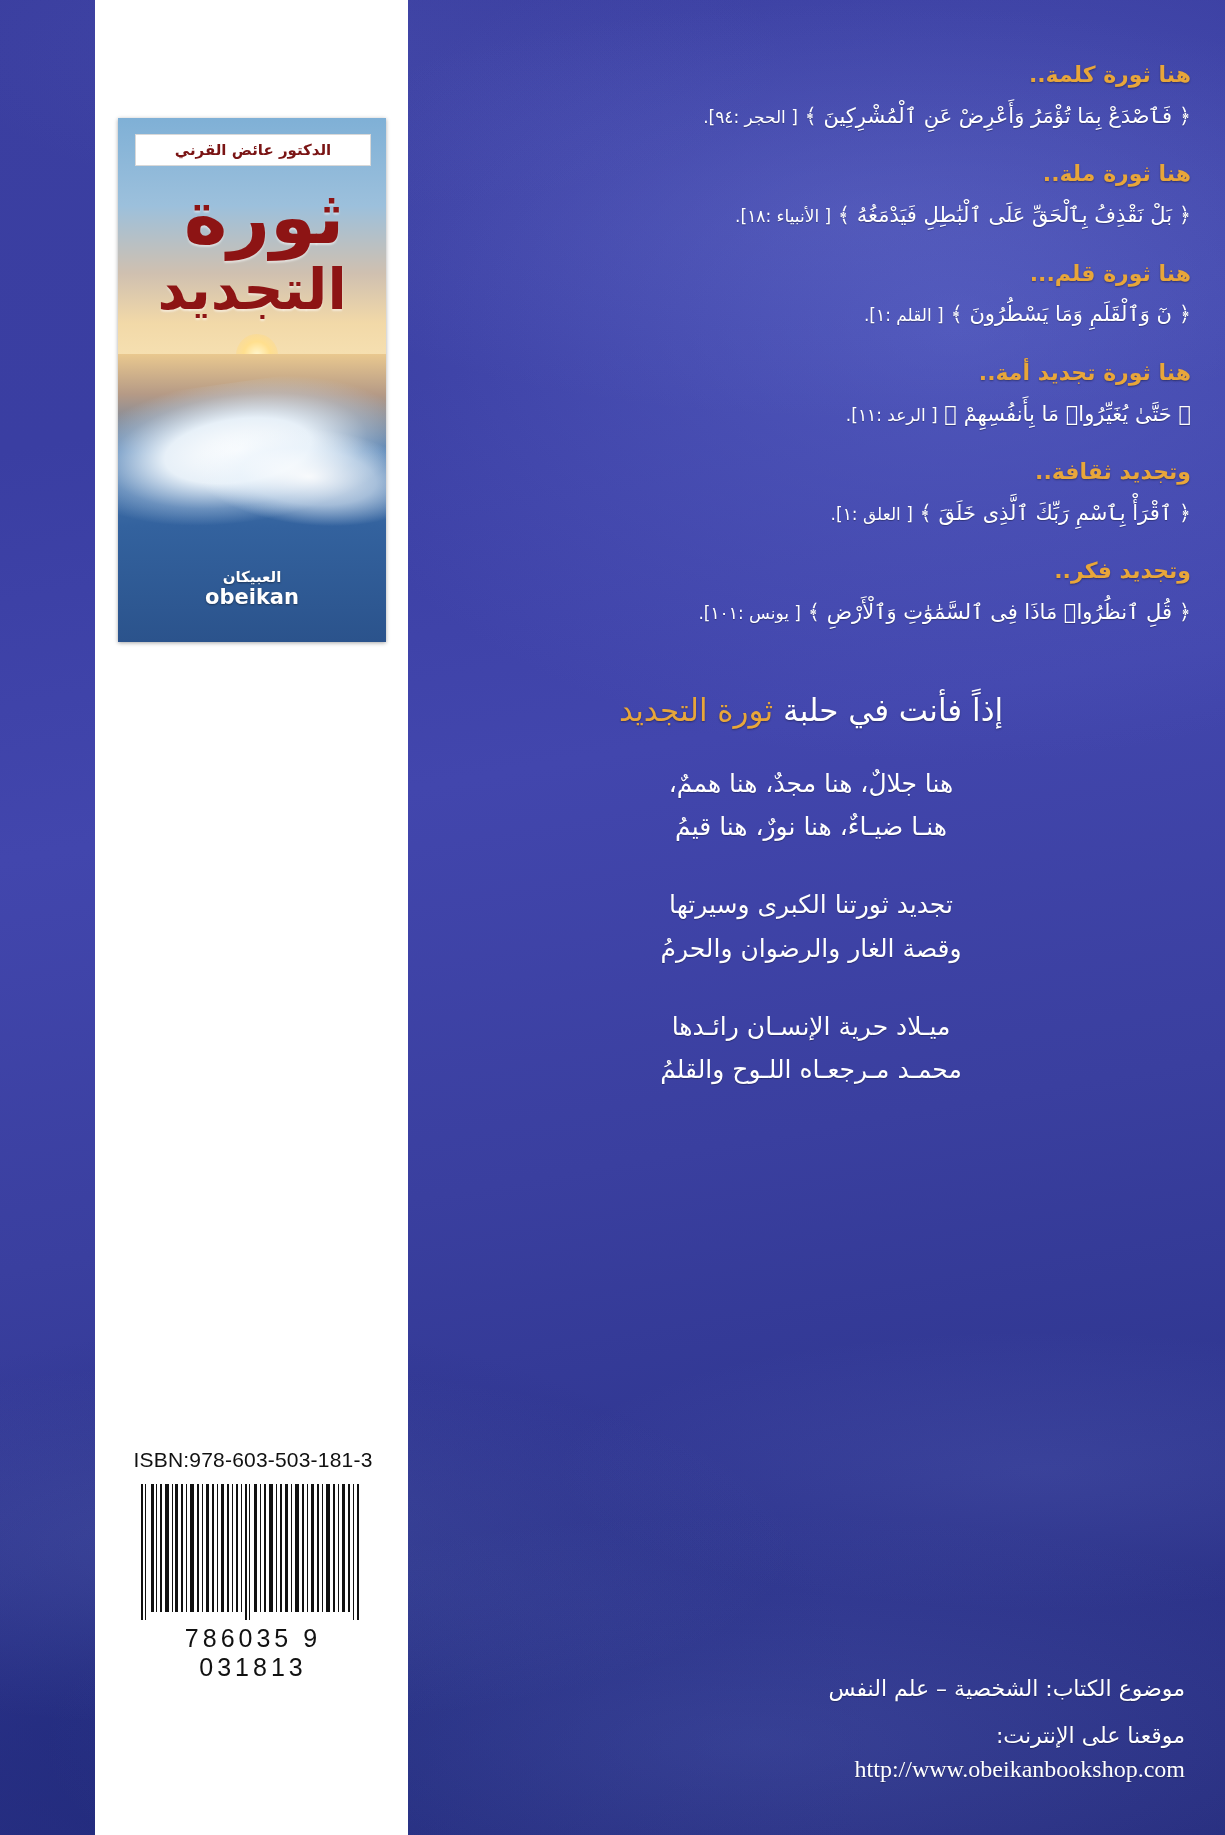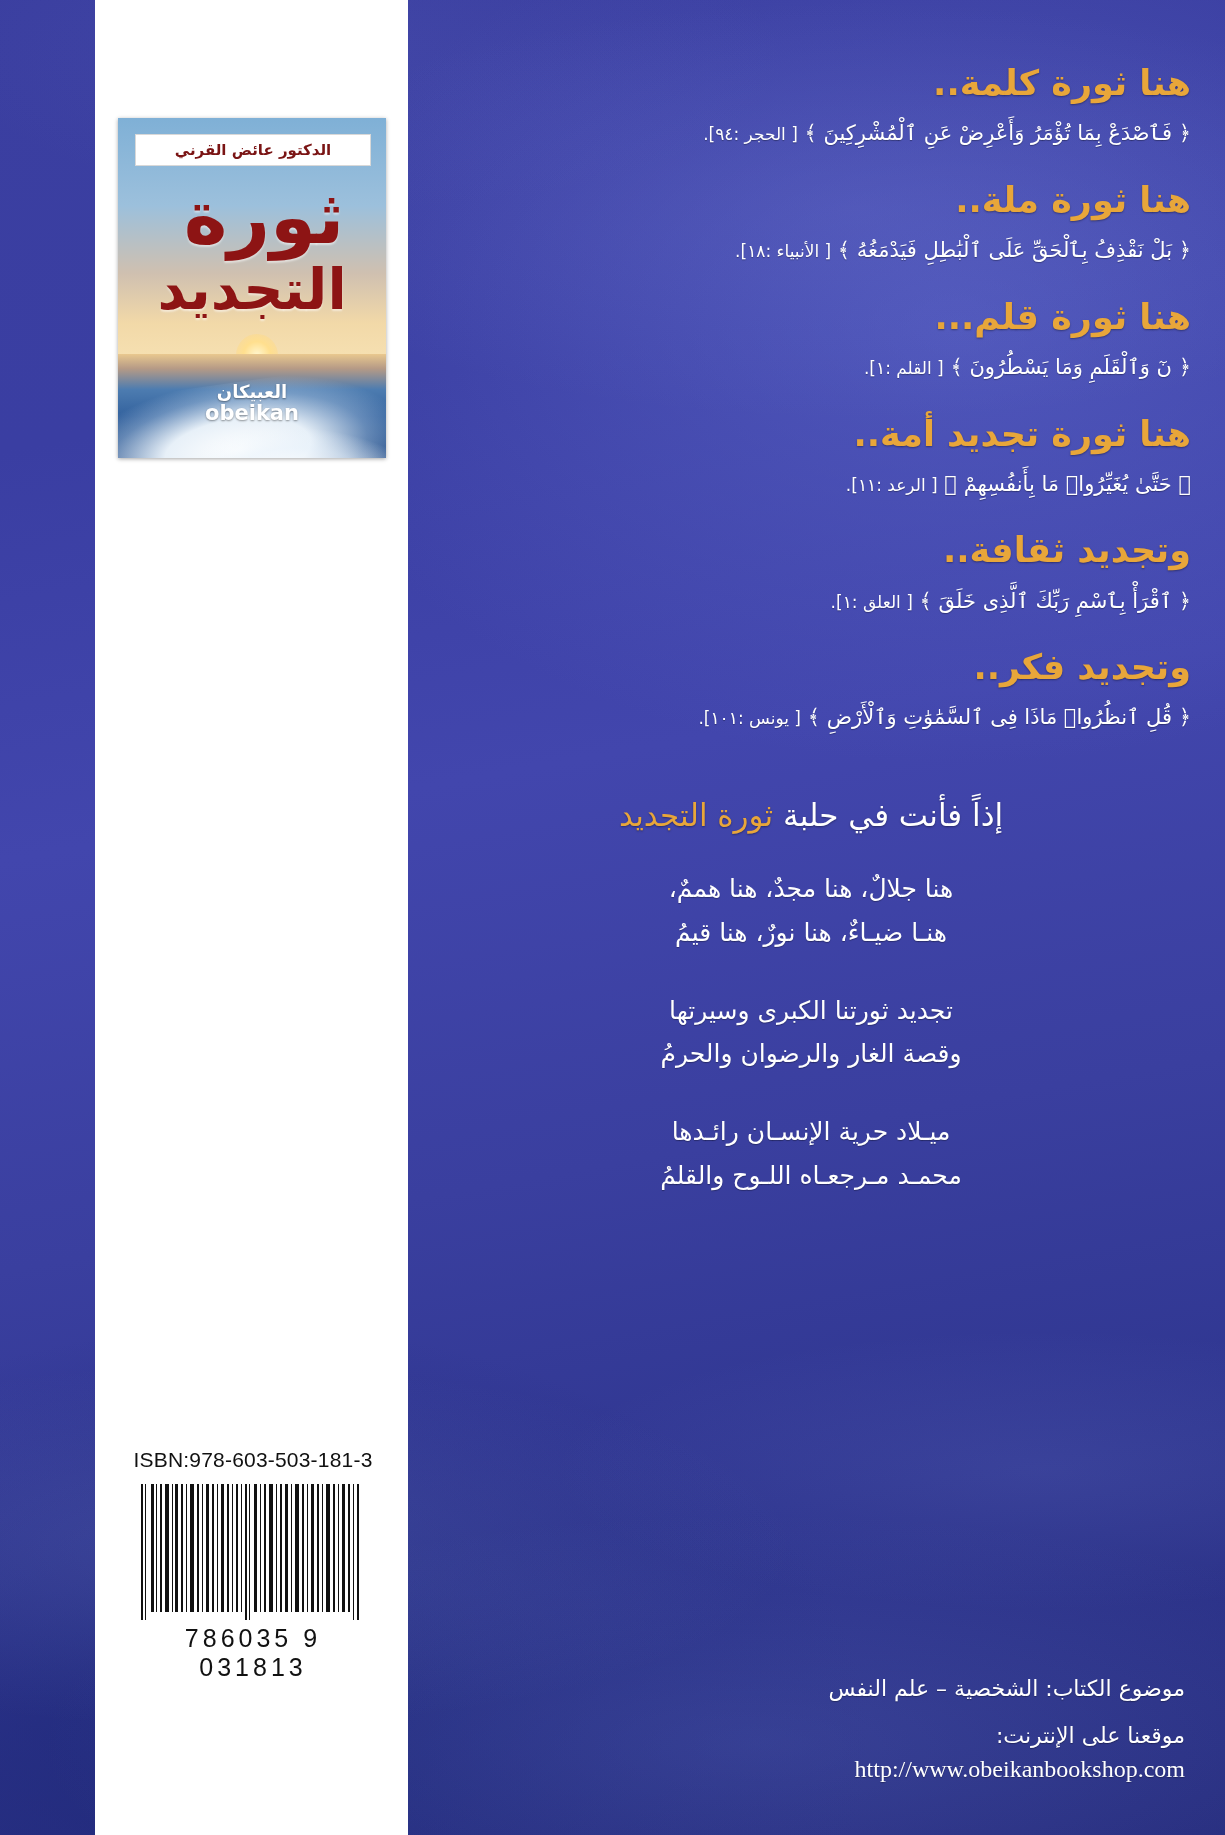--- a/index.html
+++ b/index.html
@@ -48,21 +48,21 @@
     height: 1835px;
     background: #ffffff;
   }
 
   
   .cover-thumb {
     position: absolute;
     left: 23px;
     top: 118px;
     width: 268px;
-    height: 340px;
+    height: 524px;
     background: linear-gradient(180deg, #8fb6d8 0%, #a9c6dd 28%, #e6c79a 46%, #f0d3a6 56%, #5f86b8 72%, #3f6ca6 100%);
     box-shadow: 0 1px 4px rgba(0,0,0,0.35);
     overflow: hidden;
   }
   .cover-sky {
     position: absolute; left:0; right:0; top:0; height: 250px;
     background: linear-gradient(180deg, #7fb0d6 0%, #9cc0dc 35%, #cfc0b0 62%, #f2d9a8 82%, #f7e2b4 100%);
   }
   .cover-sun {
     position: absolute;
@@ -117,21 +117,21 @@
   .cover-pub {
     position: absolute;
     left: 0; right: 0; bottom: 34px;
     text-align: center;
     color: #ffffff;
     font-size: 19px;
     font-weight: bold;
     line-height: 1.05;
     text-shadow: 0 1px 2px rgba(0,0,0,0.4);
   }
-  .cover-pub .p1 { display: block; font-size: 18px; }
+  .cover-pub .p1 { display: block; font-size: 15px; }
   .cover-pub .p2 { display: block; font-size: 21px; }
 
   
   .isbn-block {
     position: absolute;
     left: 38px;
     top: 1448px;
     width: 240px;
     text-align: center;
   }
@@ -161,21 +161,21 @@
   .content {
     position: absolute;
     right: 34px;
     top: 60px;
     width: 760px;
     text-align: right;
     color: #ffffff;
   }
   .stanza { margin-bottom: 26px; }
   .head {
-    font-size: 35px;
+    font-size: 22px;
     font-weight: bold;
     color: #e8a63a;
     margin: 0 0 10px 0;
     line-height: 1.35;
     text-shadow: 0 1px 2px rgba(0,0,0,0.35);
   }
   .ayah {
     font-size: 21px;
     color: #ffffff;
     line-height: 1.6;

